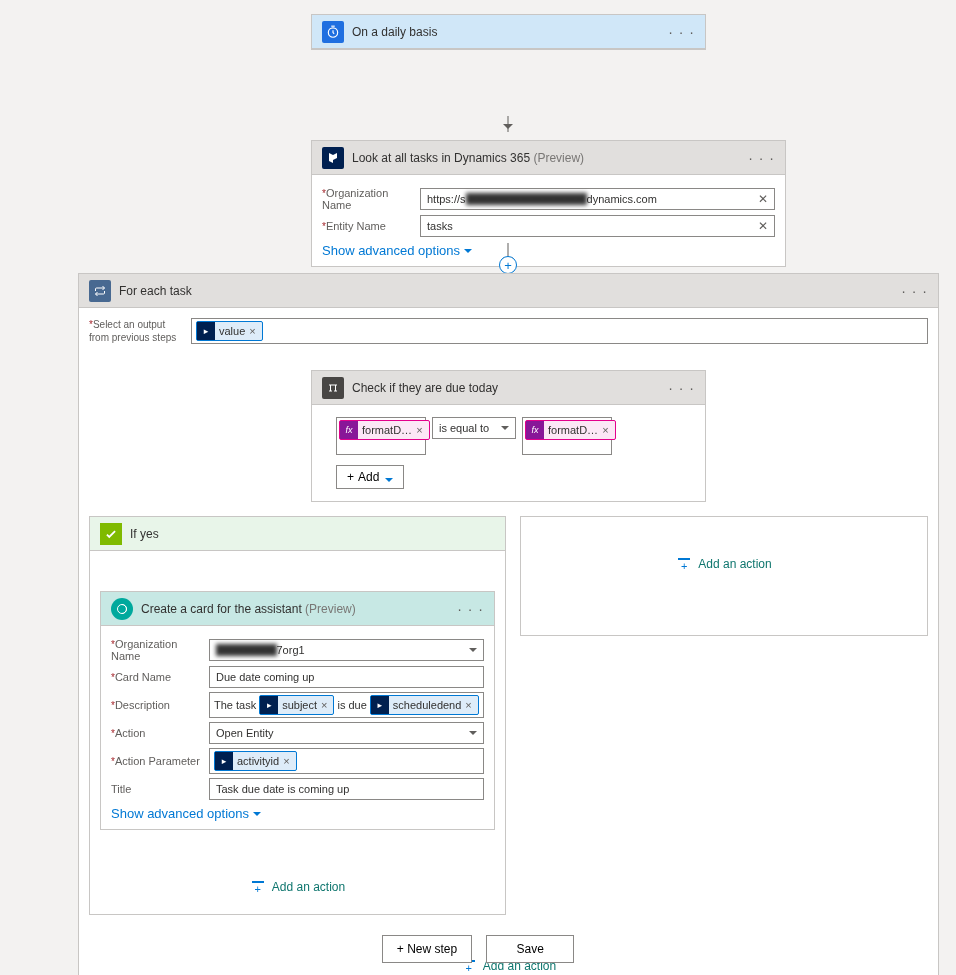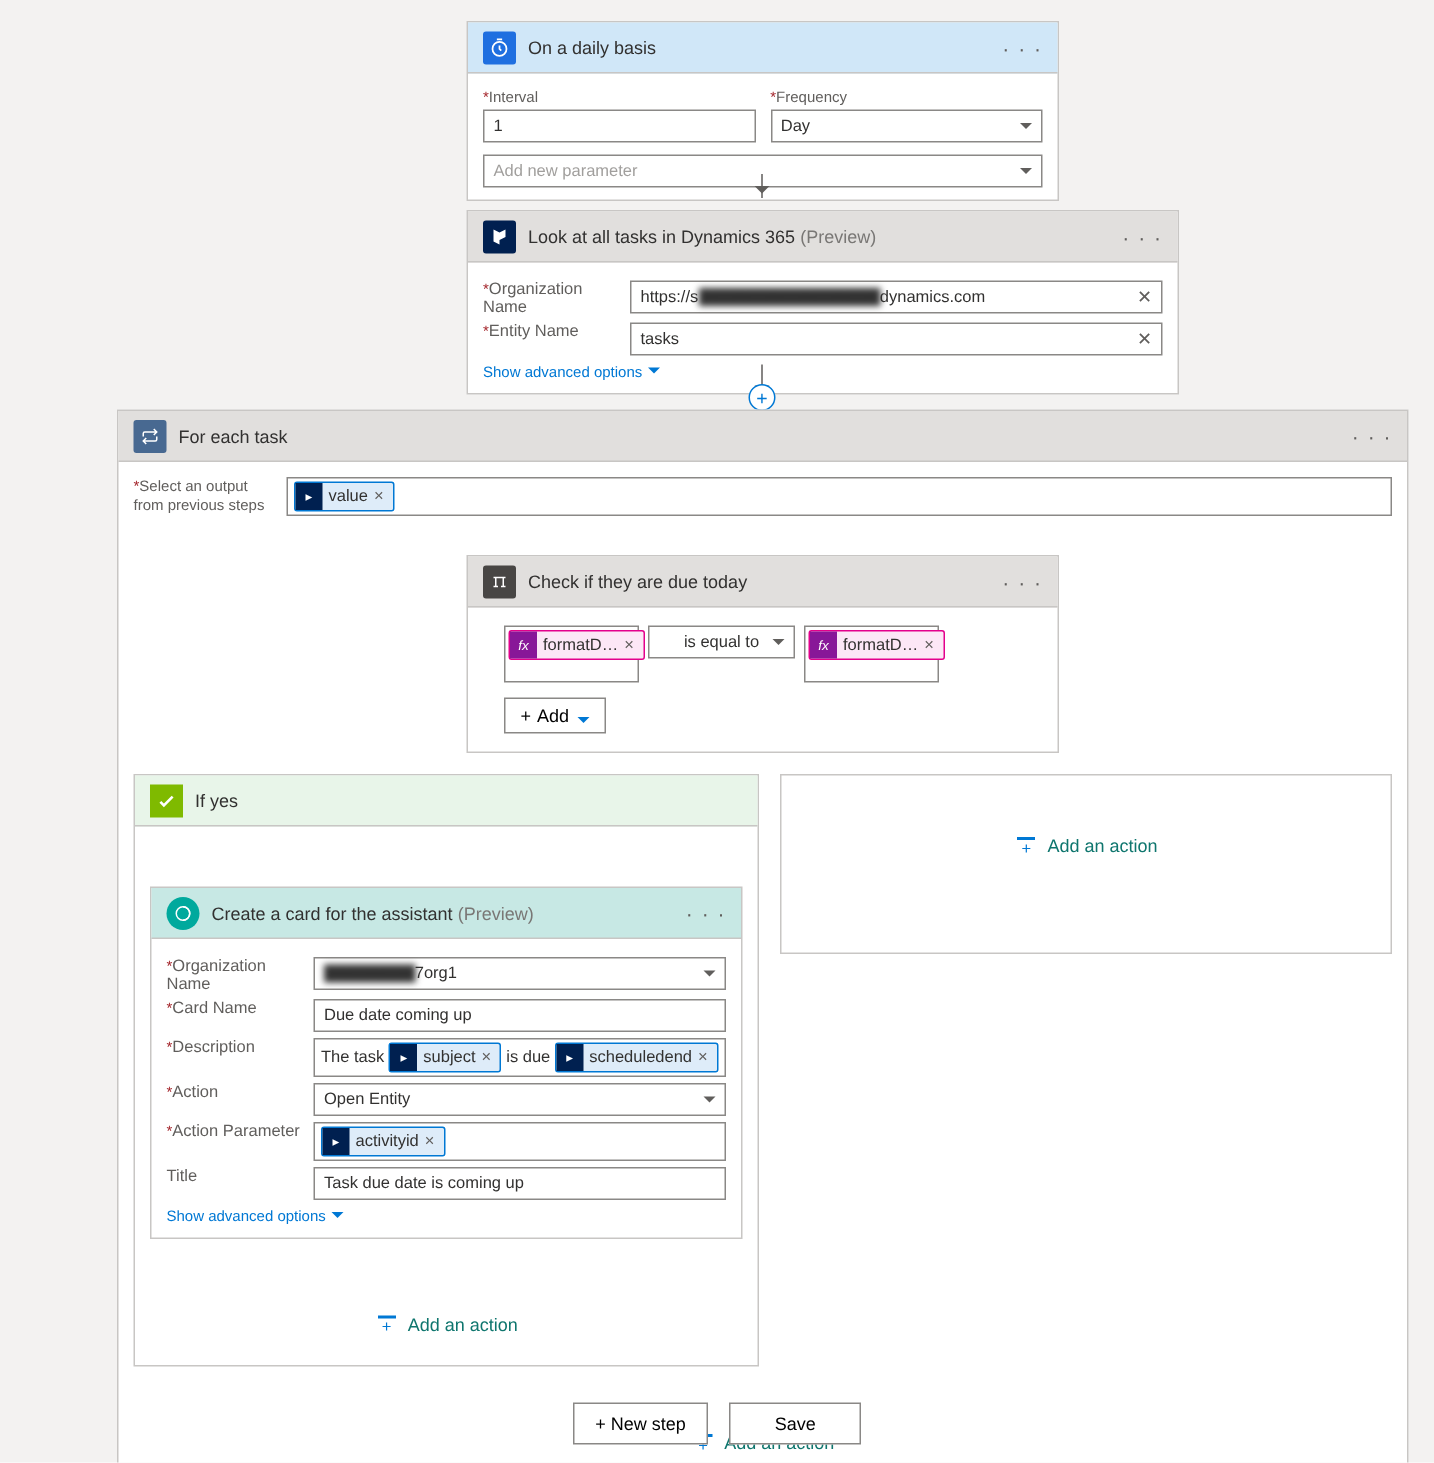--- a/index.html
+++ b/index.html
@@ -28,42 +28,42 @@
   }
   .hdr-icon {
     width: 22px; height: 22px;
     display:flex;align-items:center;justify-content:center;
     color:#fff; border-radius:2px; margin-right:8px;
   }
   .hdr-title { flex:1; font-size:12px; }
   .hdr-menu { color:#605e5c; cursor:pointer; font-size:14px; letter-spacing:1px; }
   .label-req { color:#a4262c; font-size:10px; }
   .label-faint { color:#605e5c; font-size:10px; }
-  .input-row { display:flex; margin:4px 0; }
+  .input-row { display:flex; align-items:center; margin:4px 0; }
   .input-row .lbl { width:98px; color:#605e5c; font-size:11px; }
   .txt-input {
     border:1px solid #8a8886; background:#fff; height:22px;
     padding:0 6px; font-size:11px; color:#323130;
     display:flex; align-items:center; position:relative;
   }
   .txt-input.sel::after{
     content:""; position:absolute; right:6px; top:50%;
     border:4px solid transparent; border-top-color:#605e5c; transform:translateY(-25%);
   }
   .clear-x { position:absolute; right:6px; color:#605e5c; font-size:12px; cursor:pointer;}
   .arrow-down {
     width:18px;height:40px;margin:0 auto;position:relative;
   }
   .arrow-down::before{
     content:"";position:absolute;left:50%;top:0;bottom:8px;width:1px;background:#605e5c;transform:translateX(-50%);
   }
   .arrow-down::after{
     content:"";position:absolute;left:50%;bottom:6px;border:5px solid transparent;border-top-color:#605e5c;transform:translateX(-50%);
   }
-  .link { color:#0078d4; font-size:10px; cursor:pointer; }
+  .link { color:#0078d4; font-size:13px; cursor:pointer; }
   .chev-sm { display:inline-block; width:8px; height:8px; margin-left:4px;}
   .chev-sm::before{content:"";display:inline-block;border:4px solid transparent;border-top-color:#0078d4;transform:translateY(2px);}
   .token {
     display:inline-flex;align-items:center;background:#fce7f6;border:1px solid #e3008c;
     height:20px;padding:0 6px 0 0;font-size:11px;color:#323130;border-radius:2px;
   }
   .token .tk-ic{width:18px;height:18px;background:#881798;color:#fff;display:flex;align-items:center;justify-content:center;font-size:9px;font-style:italic;margin-right:4px;}
   .token .tk-x{margin-left:4px;color:#605e5c;cursor:pointer;}
   .token.dyn{background:#deecf9;border-color:#0078d4;}
   .token.dyn .tk-ic{background:#002050;font-style:normal;}
@@ -89,39 +89,20 @@
     <div class="hdr-icon" style="background:#1f6fe0;">
       <svg width="14" height="14" viewBox="0 0 24 24" fill="none" stroke="#fff" stroke-width="2">
           <circle cx="12" cy="13" r="8"></circle>
           <path d="M12 9v4l2 2"></path>
           <path d="M9 2h6"></path>
         </svg>
     </div>
     <div class="hdr-title">On a daily basis</div>
     <div class="hdr-menu">· · ·</div>
   </div>
-  <div style="padding:8px 10px;">
-    <div style="display:flex;gap:10px;">
-      <div style="flex:1;">
-        <span class="label-req">*</span><span class="label-faint">Interval</span>
-        <div class="txt-input" style="margin-top:2px;">
-            <span>1</span>
-          </div>
-      </div>
-      <div style="flex:1;">
-        <span class="label-req">*</span><span class="label-faint">Frequency</span>
-        <div class="txt-input sel" style="margin-top:2px;">
-            <span>Day</span>
-          </div>
-      </div>
-    </div>
-    <div class="txt-input sel" style="margin-top:8px;color:#a19f9d;">
-        <span>Add new parameter</span>
-      </div>
-  </div>
 </div>
 
 <div class="arrow-down" style="position:absolute;left:499px;top:116px;height:24px;"></div>
 
 <div class="card" style="position:absolute;left:311px;top:140px;width:475px;">
   <div class="card-header" style="background:#e1dfdd;border-bottom:1px solid #c8c6c4;">
     <div class="hdr-icon" style="background:#002050;">
       <svg width="12" height="12" viewBox="0 0 24 24" fill="#fff">
           <path d="M4 2l8 4v16L4 18V2zm8 4l8-4v10l-8 4V6z"></path>
         </svg>
@@ -190,21 +171,21 @@
       </div>
       <div style="padding:12px 24px;">
         <div style="display:flex;gap:6px;align-items:stretch;">
           <div class="txt-input" style="width:90px;height:38px;padding:2px;align-items:flex-start;">
             <span class="token" style="margin:0;">
               <span class="tk-ic">fx</span>
               <span>formatD…</span>
               <span class="tk-x">×</span>
             </span>
           </div>
-          <div class="txt-input sel" style="width:98px;height:22px;justify-content:center;">
+          <div class="txt-input sel" style="width:84px;height:22px;">
               <span>is equal to</span>
             </div>
           <div class="txt-input" style="width:90px;height:38px;padding:2px;align-items:flex-start;">
             <span class="token" style="margin:0;">
               <span class="tk-ic">fx</span>
               <span>formatD…</span>
               <span class="tk-x">×</span>
             </span>
           </div>
         </div>

